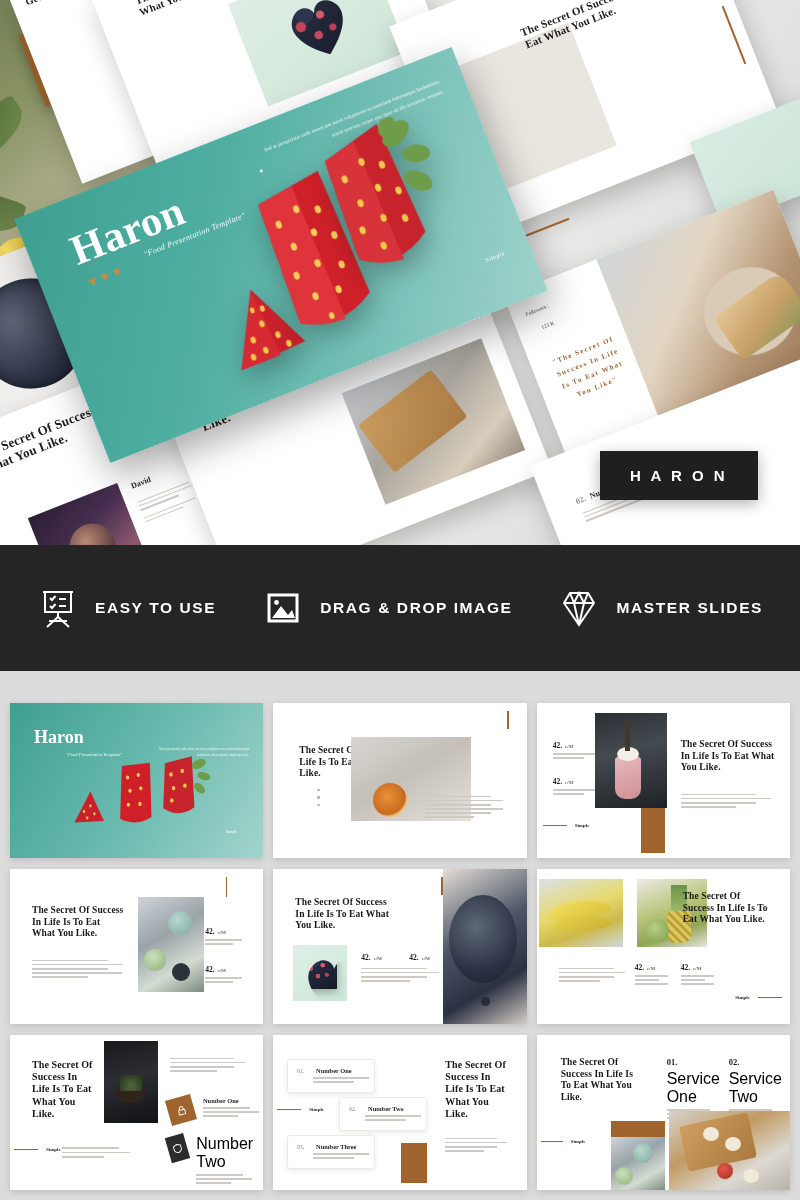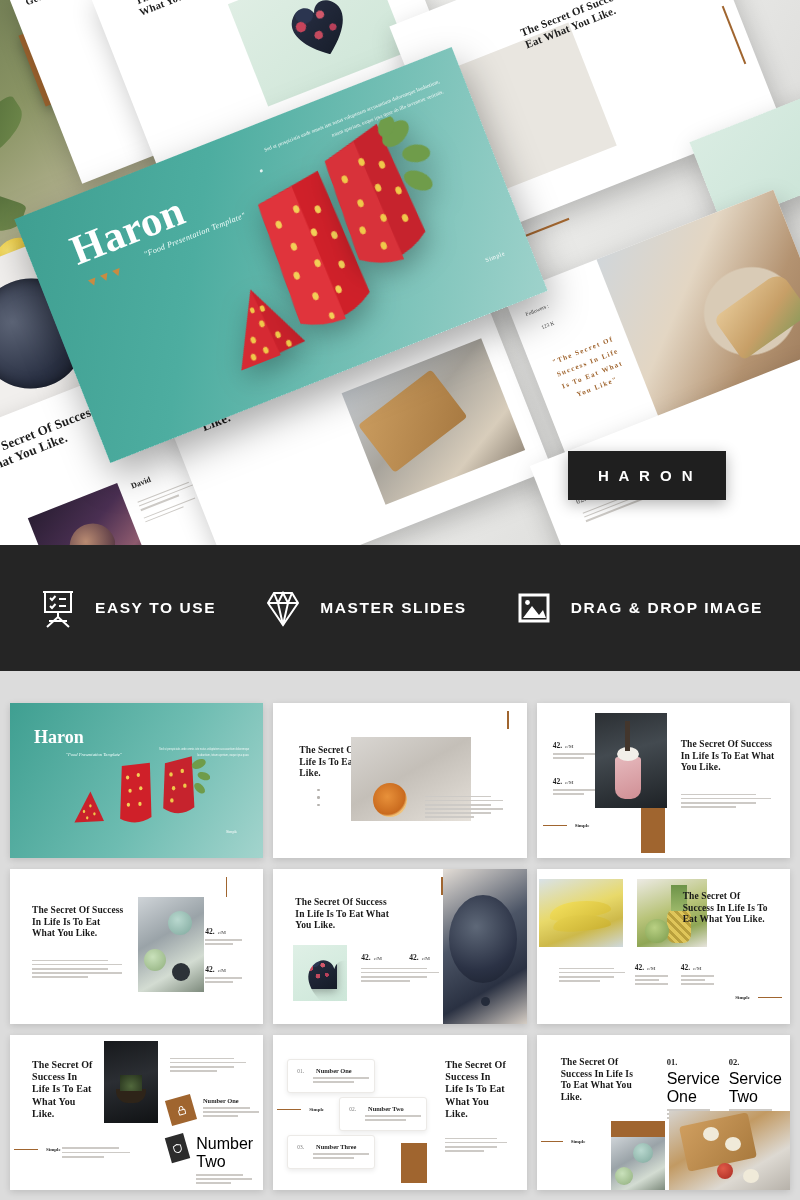--- a/index.html
+++ b/index.html
@@ -480,21 +480,21 @@
         </g>
         <g fill="#6f9c4a">
           <ellipse cx="92" cy="18" rx="16" ry="10" transform="rotate(-24 92 18)"></ellipse>
           <ellipse cx="104" cy="44" rx="14" ry="9" transform="rotate(18 104 44)"></ellipse>
           <ellipse cx="96" cy="70" rx="15" ry="9" transform="rotate(44 96 70)"></ellipse>
           <ellipse cx="86" cy="8" rx="11" ry="8" transform="rotate(-48 86 8)"></ellipse>
         </g>
       </svg>
     </div>
 
-    <div style="position:absolute;left:568px;top:451px;display:flex;box-shadow:0 4px 14px rgba(0,0,0,.3)">
+    <div style="position:absolute;left:600px;top:451px;display:flex;box-shadow:0 4px 14px rgba(0,0,0,.3)">
       <div style="background:#1f1f1f;padding:16px 30px;display:flex;align-items:center">
         <span style="color:#fff;font-size:15px;font-weight:bold;letter-spacing:3px">H A R O N</span>
       </div>
     </div>
   </div>
 
   <div class="featbar">
 
     <div class="feat">
       <span class="ficon">
@@ -506,39 +506,39 @@
           <path d="M13 11 l2 2 3.5-4"></path>
           <path d="M13 19 l2 2 3.5-4"></path>
           <path d="M22 12 H29 M22 19 H29"></path>
         </svg>
       </span>
       <span class="feat-label">EASY TO USE</span>
     </div>
 
     <div class="feat">
       <span class="ficon">
+        <svg width="42" height="42" viewBox="0 0 42 42">
+          <rect x="7" y="8" width="28" height="26" fill="none" stroke="#fff" stroke-width="3"></rect>
+          <circle cx="14.5" cy="15.5" r="2.4" fill="#fff"></circle>
+          <path d="M10 31 L19 19 L26 28 L30 23 L33 31 Z" fill="#fff"></path>
+        </svg>
+      </span>
+      <span class="feat-label">DRAG &amp; DROP IMAGE</span>
+    </div>
+
+    <div class="feat">
+      <span class="ficon">
         <svg width="42" height="42" viewBox="0 0 42 42" fill="none" stroke="#fff" stroke-width="2">
           <path d="M6 16 L21 38 L36 16 L30 6 H12 Z"></path>
           <path d="M6 16 H36"></path>
           <path d="M12 6 L16 16 L21 38 L26 16 L30 6"></path>
           <path d="M16 16 L21 6 L26 16"></path>
         </svg>
       </span>
       <span class="feat-label">MASTER SLIDES</span>
-    </div>
-
-    <div class="feat">
-      <span class="ficon">
-        <svg width="42" height="42" viewBox="0 0 42 42">
-          <rect x="7" y="8" width="28" height="26" fill="none" stroke="#fff" stroke-width="3"></rect>
-          <circle cx="14.5" cy="15.5" r="2.4" fill="#fff"></circle>
-          <path d="M10 31 L19 19 L26 28 L30 23 L33 31 Z" fill="#fff"></path>
-        </svg>
-      </span>
-      <span class="feat-label">DRAG &amp; DROP IMAGE</span>
     </div>
   </div>
 
   <div class="grid-wrap">
     <div class="grid">
 
       <div class="thumb p-straw-bg">
         <div style="position:absolute;left:24px;top:24px;font-family:'Liberation Serif',serif;font-weight:bold;font-size:18px;color:#fff">Haron</div>
         <div style="position:absolute;left:24px;top:50px;display:flex;gap:4px">
           <span class="tri" style="border-top-color:#d89a57;border-width:0 3px 5px"></span>

